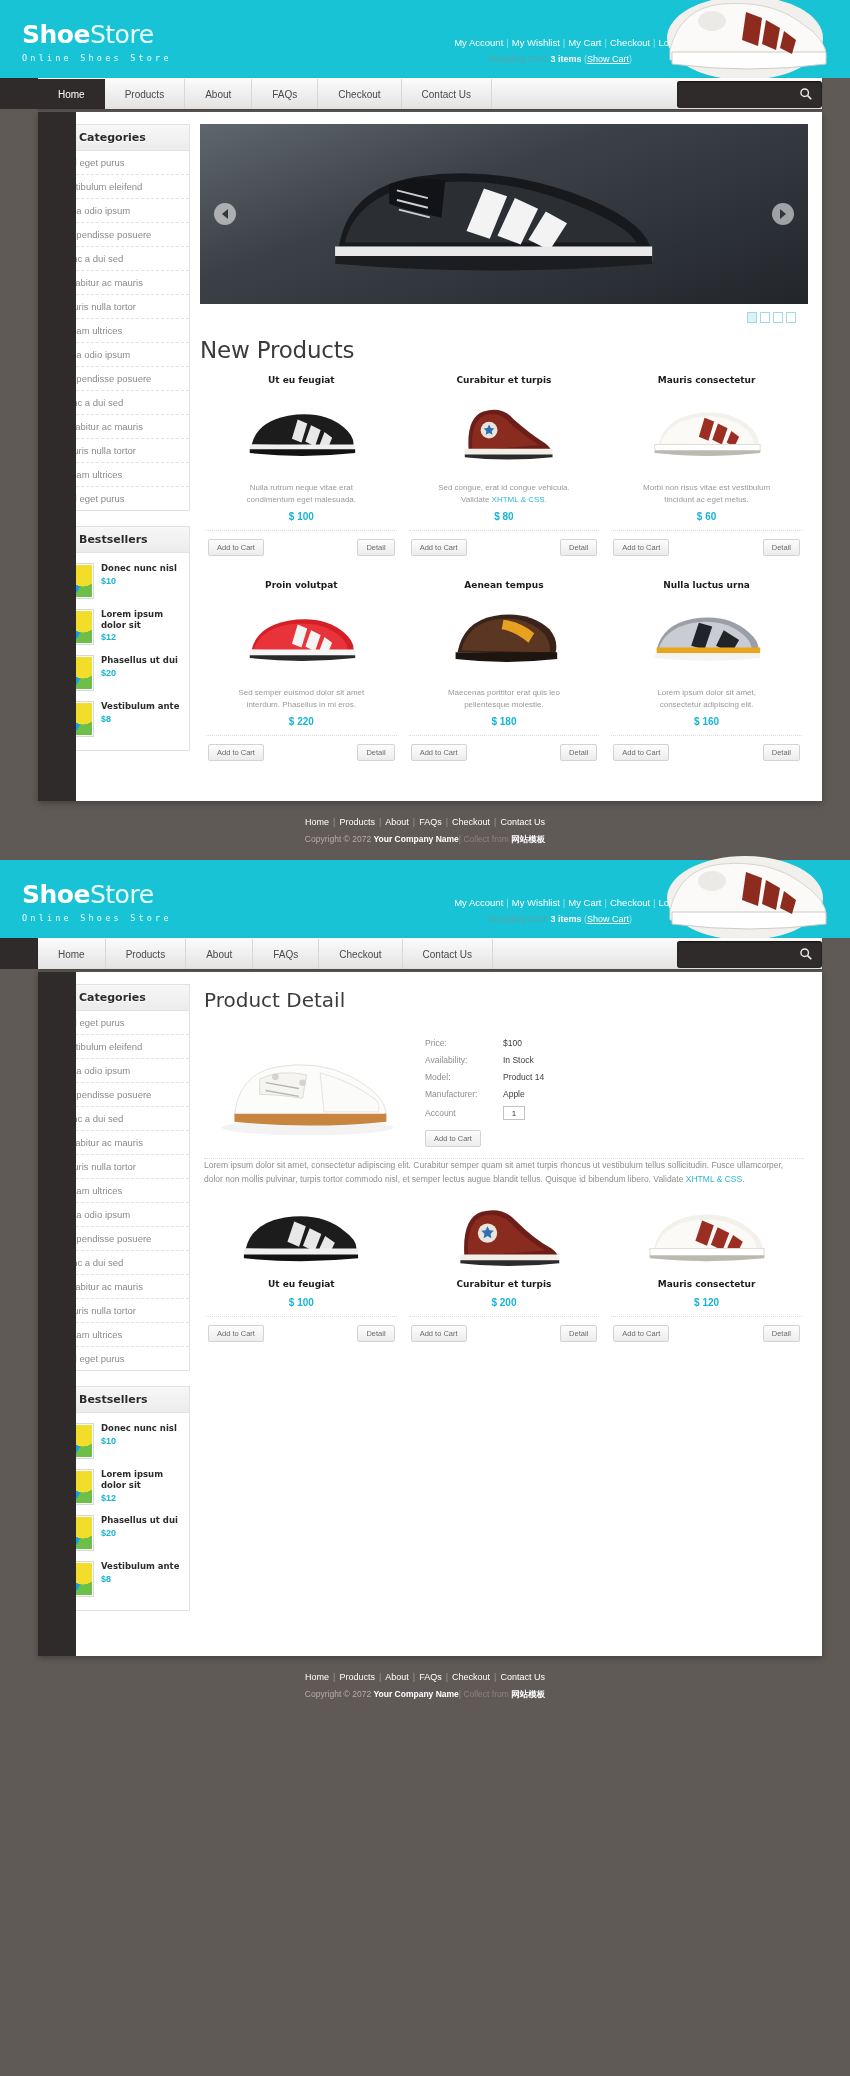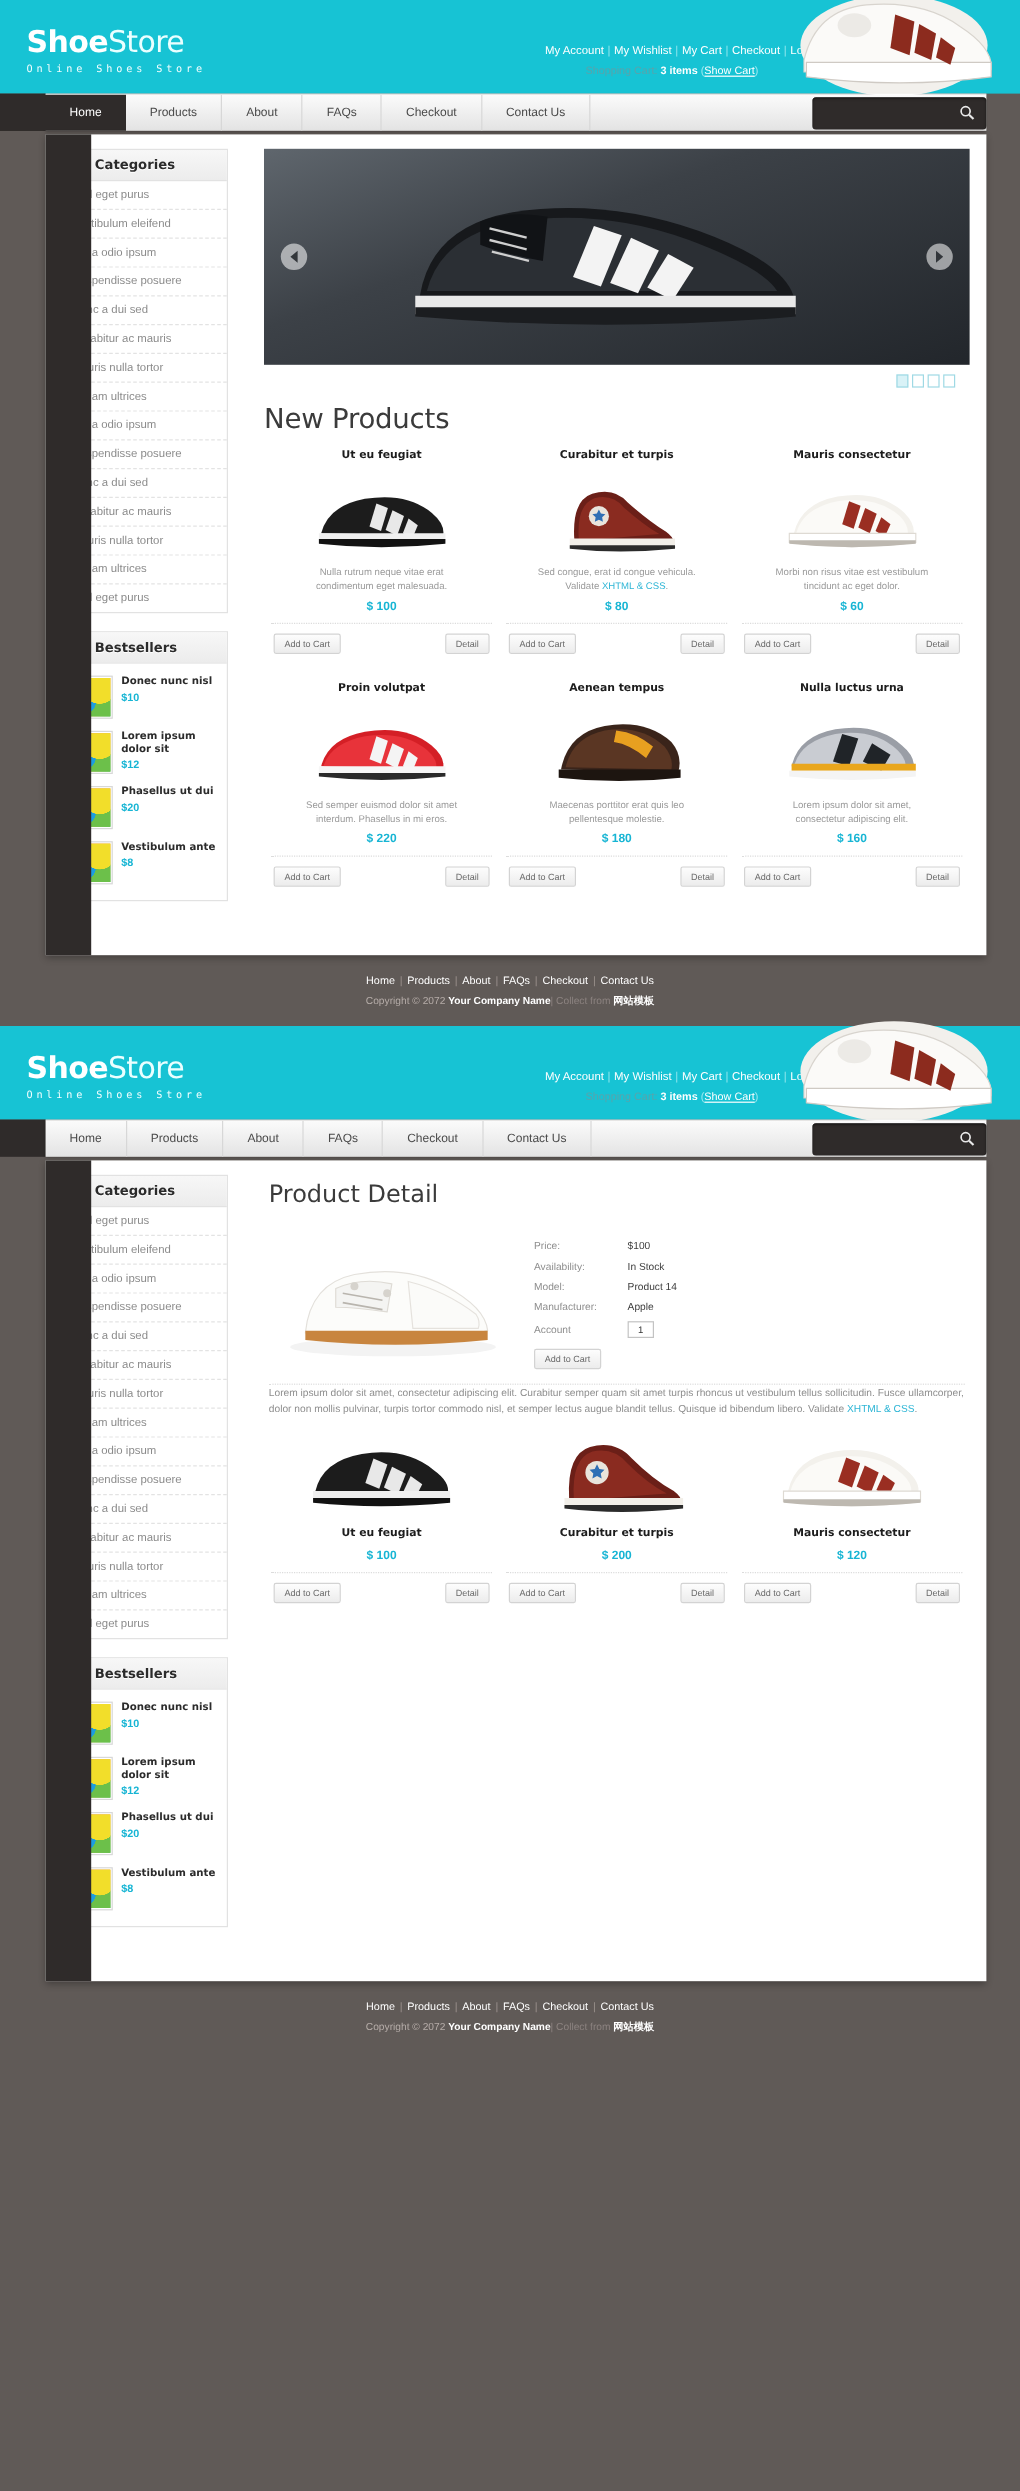--- a/index.html
+++ b/index.html
@@ -84,21 +84,21 @@
     color:#ddd; font-size:10px; font-family:"Liberation Sans", sans-serif;
   }
   .search-icon {
     position:absolute; right:9px; top:6px; width:14px; height:14px;
   }
 
   
   .shell {
     position:relative; margin:0 28px 0 38px;
     background:#ffffff; padding:12px 14px 30px 12px;
-    display:flex; gap:30px;
+    display:flex; gap:10px;
     box-shadow:0 2px 6px rgba(0,0,0,.3);
   }
   .darkstrip {
     position:absolute; left:0; top:0; width:38px; bottom:0;
     background:#2f2b2a;
   }
 
   
   .sidebar { width:140px; flex:0 0 140px; }
   .panel {
@@ -186,21 +186,21 @@
   .prod {
     width:33.33%; padding:0 6px 10px; text-align:center;
     position:relative;
   }
   .prod .pname {
     font-size:9px; font-weight:bold; color:#1d1d1d; margin-bottom:8px;
     font-family:"DejaVu Sans", sans-serif;
   }
   .prod .pimg { height:78px; display:flex; align-items:center; justify-content:center; }
   .prod .pdesc {
-    font-size:8px; color:#9a9a9a; line-height:1.45; margin:0 2px 6px;
+    font-size:8px; color:#9a9a9a; line-height:1.45; margin:11px 2px 6px;
     min-height:22px;
   }
   .prod .pdesc a { color:#2fb6d6; text-decoration:none; }
   .prod .pprice { font-size:10px; color:#17b5d4; font-weight:bold; margin-bottom:8px; }
   .prow-sep { border-top:1px dotted #dcdcdc; }
   .btnrow { display:flex; justify-content:space-between; padding:0 2px; }
   .btn {
     font-size:7.5px; color:#6a6a6a; padding:3px 8px;
     background:linear-gradient(#fdfdfd,#ececec);
     border:1px solid #d3d3d3; border-radius:2px; cursor:pointer;
@@ -472,21 +472,21 @@
               <path d="M12 42 Q18 20 48 14 Q82 9 102 27 Q110 35 109 43 Z" fill="#fbfaf7"></path>
               <path d="M58 14 L68 18 L62 38 L52 34 Z" fill="#9a2e22"></path>
               <path d="M72 20 L82 25 L76 42 L66 37 Z" fill="#9a2e22"></path>
               <path d="M86 28 L94 34 L89 45 L81 40 Z" fill="#9a2e22"></path>
               <path d="M6 42 L116 42 L116 50 Q60 57 6 50 Z" fill="#ffffff" stroke="#dedad3"></path>
               <path d="M6 48 L116 48 L116 51 Q60 57 6 51 Z" fill="#bdb8b0"></path>
             </svg>
           </div>
           <div class="pdesc">
             <span>Morbi non risus vitae est vestibulum</span><br>
-            <span>tincidunt ac eget dolor.</span>
+            <span>tincidunt ac eget metus.</span>
           </div>
           <div class="pprice">$ 60</div>
           <div class="prow-sep"></div>
           <div class="btnrow" style="padding-top:8px;">
             <span class="btn">Add to Cart</span>
             <span class="btn">Detail</span>
           </div>
         </div>
       </div>
 

